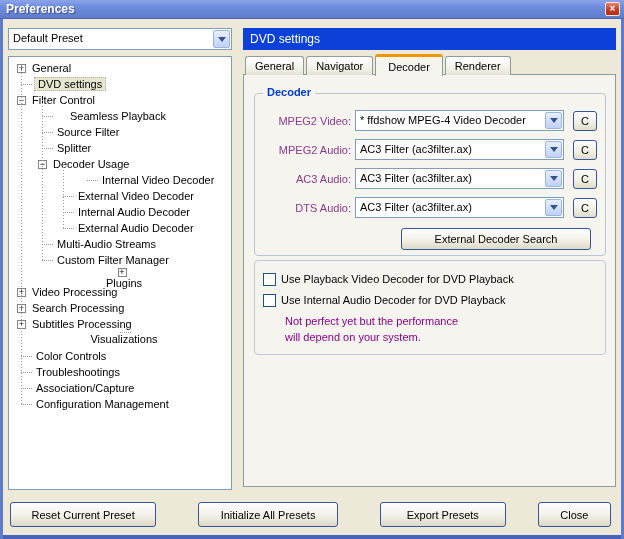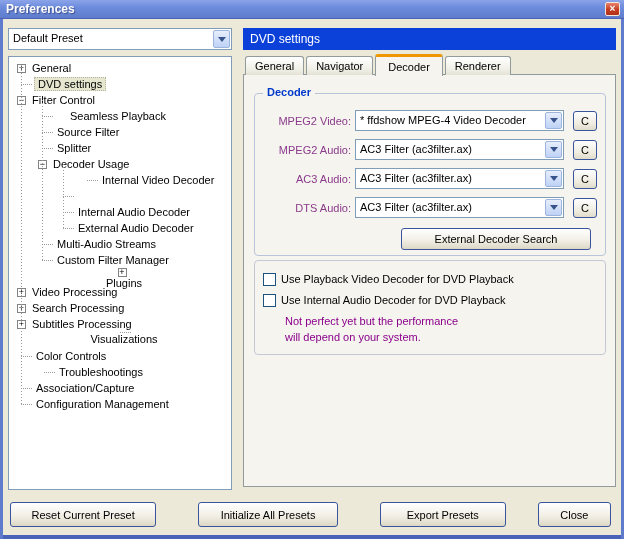--- a/index.html
+++ b/index.html
@@ -237,20 +237,21 @@
         <div class="tree-row" style="padding-left: 29px;">
           <span class="expander">−</span>
           <span class="tree-label">Decoder Usage</span>
         </div>
         <div class="tree-row" style="padding-left: 74px;">
           <span class="stub"></span>
           <span class="tree-label">Internal Video Decoder</span>
         </div>
         <div class="tree-row" style="padding-left: 50px;">
           <span class="stub"></span>
+          <span class="tree-label">External Video Decoder</span>
         </div>
         <div class="tree-row" style="padding-left: 50px;">
           <span class="stub"></span>
           <span class="tree-label">Internal Audio Decoder</span>
         </div>
         <div class="tree-row" style="padding-left: 50px;">
           <span class="stub"></span>
           <span class="tree-label">External Audio Decoder</span>
         </div>
         <div class="tree-row" style="padding-left: 29px;">
@@ -278,21 +279,21 @@
           <span class="tree-label">Subtitles Processing</span>
         </div>
         <div class="tree-row" style="padding-left: 8px; flex-direction: column;">
           <span class="stub"></span>
           <span class="tree-label">Visualizations</span>
         </div>
         <div class="tree-row" style="padding-left: 8px;">
           <span class="stub"></span>
           <span class="tree-label">Color Controls</span>
         </div>
-        <div class="tree-row" style="padding-left: 8px; margin-left: 23px;">
+        <div class="tree-row" style="padding-left: 8px;">
           <span class="stub"></span>
           <span class="tree-label">Troubleshootings</span>
         </div>
         <div class="tree-row" style="padding-left: 8px;">
           <span class="stub"></span>
           <span class="tree-label">Association/Capture</span>
         </div>
         <div class="tree-row" style="padding-left: 8px;">
           <span class="stub"></span>
           <span class="tree-label">Configuration Management</span>

